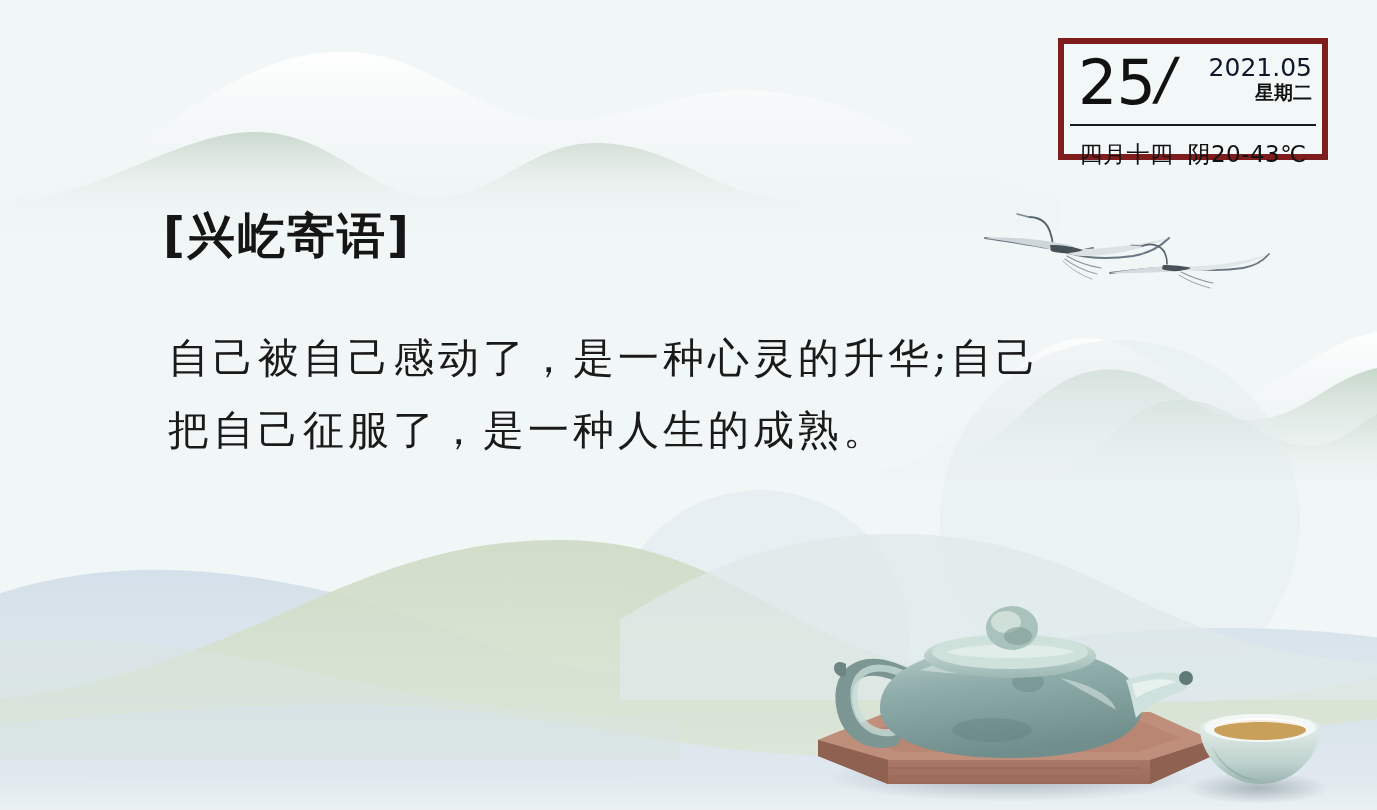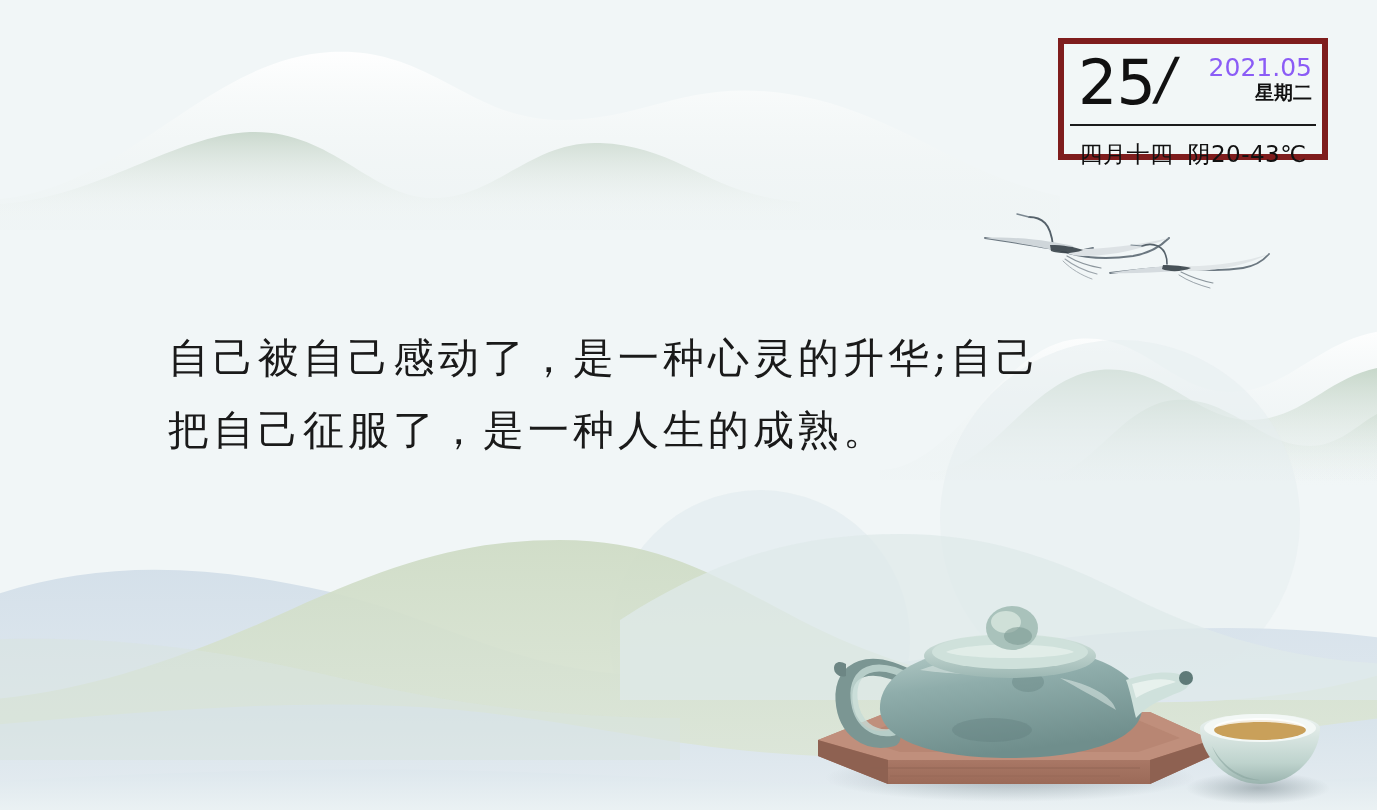--- a/index.html
+++ b/index.html
@@ -36,21 +36,21 @@
     font-family:"DejaVu Sans","Liberation Sans",sans-serif;
   }
   #date-slash{
     font-size:64px;line-height:62px;color:#111;margin-top:6px;margin-left:2px;
     font-family:"Liberation Sans",sans-serif;font-weight:300;
     transform:skewX(-12deg);
   }
   #date-right{
     margin-left:10px;margin-top:10px;text-align:right;flex:1;padding-right:10px;
   }
-  #date-ym{font-size:25px;line-height:27px;color:#8b5cf6;letter-spacing:0px;
+  #date-ym{font-size:25px;line-height:27px;color:#0f172a;letter-spacing:0px;
     font-family:"DejaVu Sans","Liberation Sans",sans-serif;}
   #date-week{font-size:19px;line-height:24px;color:#111;font-weight:bold;
     font-family:Liberation Sans, sans-serif;}
   #date-sep{position:absolute;left:6px;right:6px;top:80px;height:2px;background:#1b1b1b;}
   #date-bottom{
     position:absolute;left:0;right:0;top:82px;height:56px;
     display:flex;align-items:center;justify-content:center;
     font-size:23px;color:#111;letter-spacing:0.5px;font-weight:500;
     font-family:"DejaVu Sans","Liberation Sans",sans-serif;
   }
@@ -274,19 +274,20 @@
         <div id="date-week">星期二</div>
       </div>
     </div>
     <div id="date-sep"></div>
     <div id="date-bottom">
       <span id="date-lunar">四月十四</span>
       <span id="date-weather">阴20-43℃</span>
     </div>
   </div>
 
+  <div id="headline">[兴屹寄语]</div>
 
   <div id="body-text">
     <span class="ln">自己被自己感动了，是一种心灵的升华;自己</span>
     <span class="ln">把自己征服了，是一种人生的成熟。</span>
   </div>
 
 </div>
 
 </body></html>

